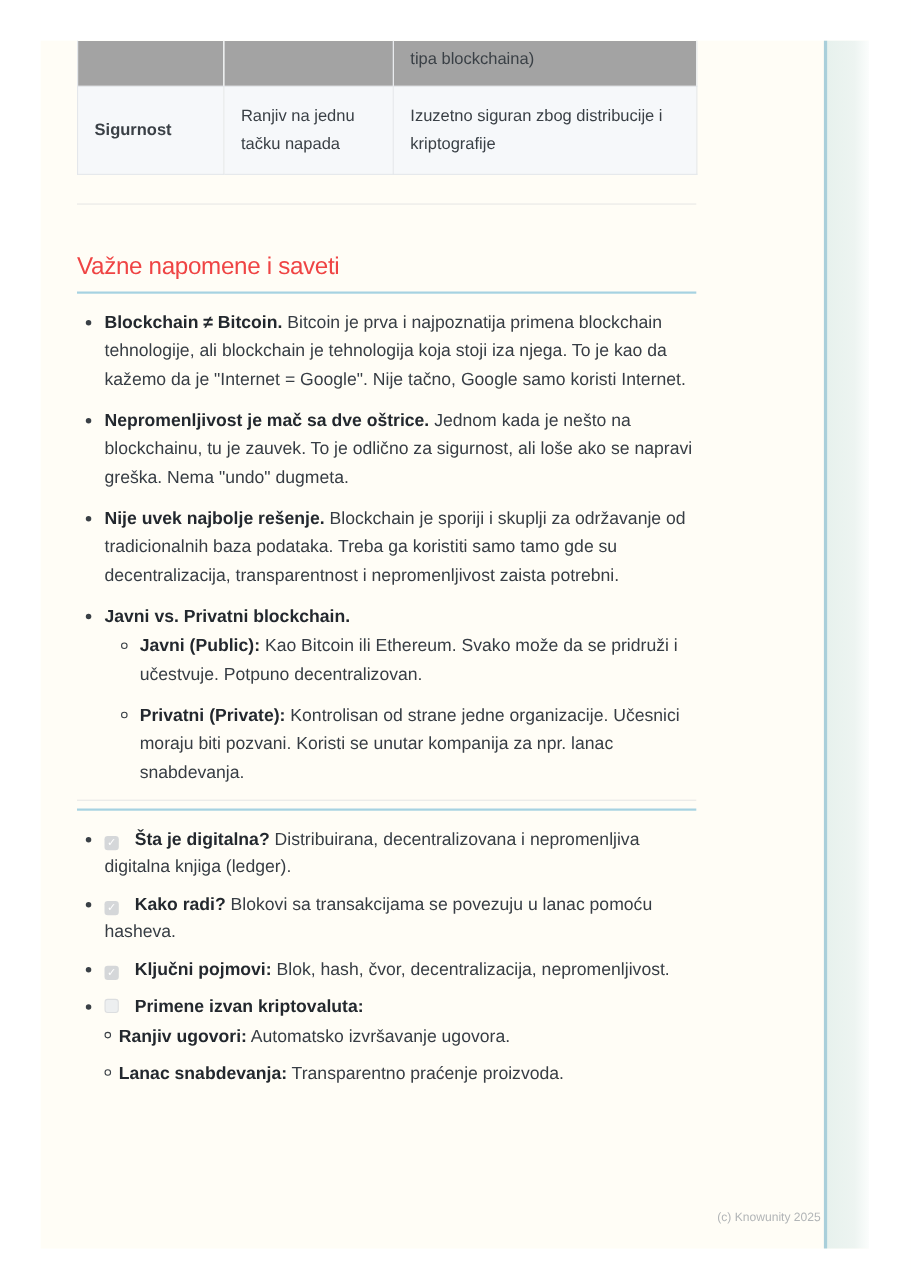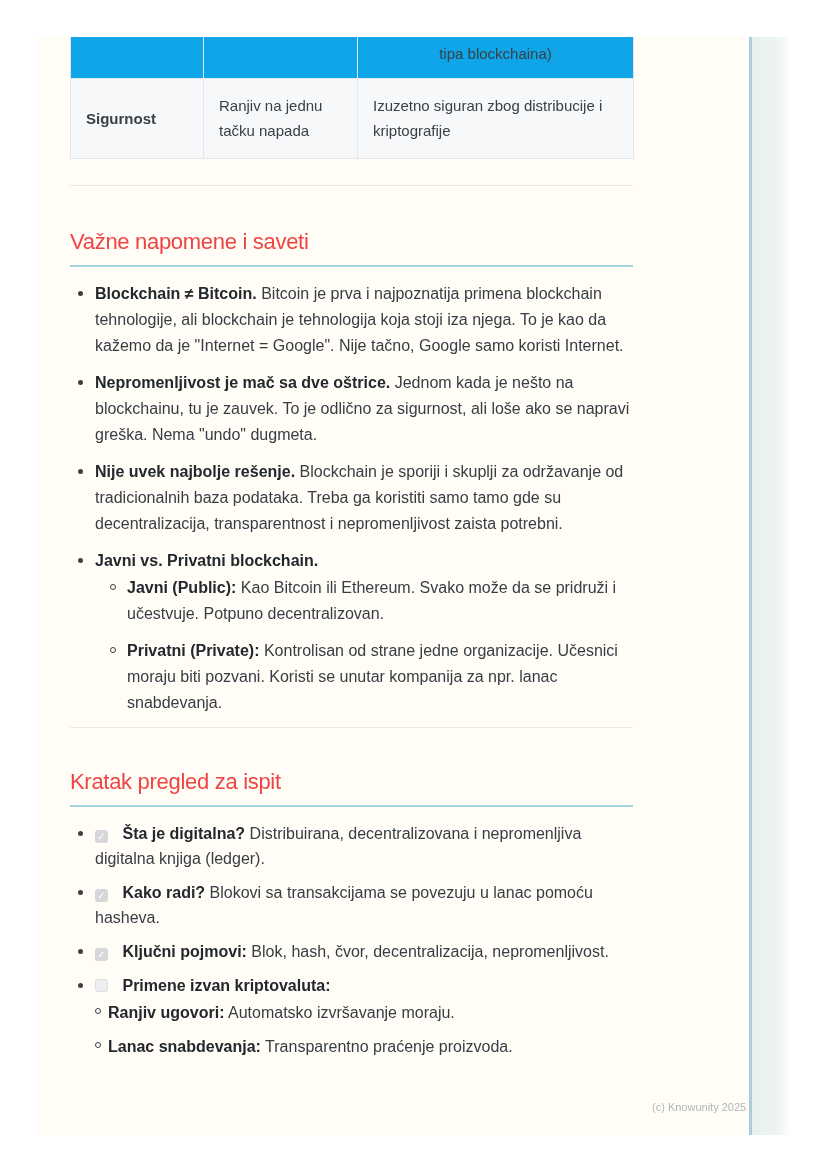--- a/index.html
+++ b/index.html
@@ -21,21 +21,21 @@
 
   
   table.cmp{border-collapse:collapse;width:563px;table-layout:fixed;
     border:1px solid #e4e7eb;border-top:none;}
   table.cmp td{
     border:1px solid #e4e7eb;border-top-width:0;
     font-size:15px;line-height:25px;color:#3a4046;
     padding:14px 15px;vertical-align:middle;box-sizing:border-box;
     overflow:hidden;
   }
-  tr.row-partial td{height:41px;vertical-align:top;padding-top:4px;padding-bottom:8px;background:#0ea5e9;text-align:center;}
+  tr.row-partial td{height:41px;vertical-align:top;padding-top:4px;padding-bottom:8px;background:#a3a3a3;}
   tr.row-striped td{height:80px;background:#f6f8fa;}
   td.cell-bold{font-weight:700;color:#23282e;}
 
   
   .divider{height:1px;background:#e8e8e5;}
   .divider.after-table{margin-top:26px;}
   .divider.mid{margin-top:8px;}
   h2.sec{
     margin:40px 0 0 0;font-size:22px;line-height:32px;font-weight:400;
     color:#ef4444;letter-spacing:-0.3px;
@@ -138,21 +138,20 @@
             <span class="circle"></span>
             <b class="lead">Privatni (Private):</b>
             <span>Kontrolisan od strane jedne organizacije. Učesnici moraju biti pozvani. Koristi se unutar kompanija za npr. lanac snabdevanja.</span>
           </li>
         </ul>
       </li>
     </ul>
 
     <div class="divider mid"></div>
 
-    <h2 class="sec second">Kratak pregled za ispit</h2>
     <div class="heading-rule"></div>
 
     <ul class="checklist">
       <li>
         <span class="dot"></span>
         <span class="checkbox checked"></span>
         <b class="lead">Šta je digitalna?</b>
         <span>Distribuirana, decentralizovana i nepromenljiva digitalna knjiga (ledger).</span>
       </li>
       <li>
@@ -168,21 +167,21 @@
         <span>Blok, hash, čvor, decentralizacija, nepromenljivost.</span>
       </li>
       <li>
         <span class="dot"></span>
         <span class="checkbox unchecked"></span>
         <b class="lead">Primene izvan kriptovaluta:</b>
         <ul class="subcheck">
           <li>
             <span class="circle"></span>
             <b class="lead">Ranjiv ugovori:</b>
-            <span>Automatsko izvršavanje moraju.</span>
+            <span>Automatsko izvršavanje ugovora.</span>
           </li>
           <li>
             <span class="circle"></span>
             <b class="lead">Lanac snabdevanja:</b>
             <span>Transparentno praćenje proizvoda.</span>
           </li>
         </ul>
       </li>
     </ul>
 

